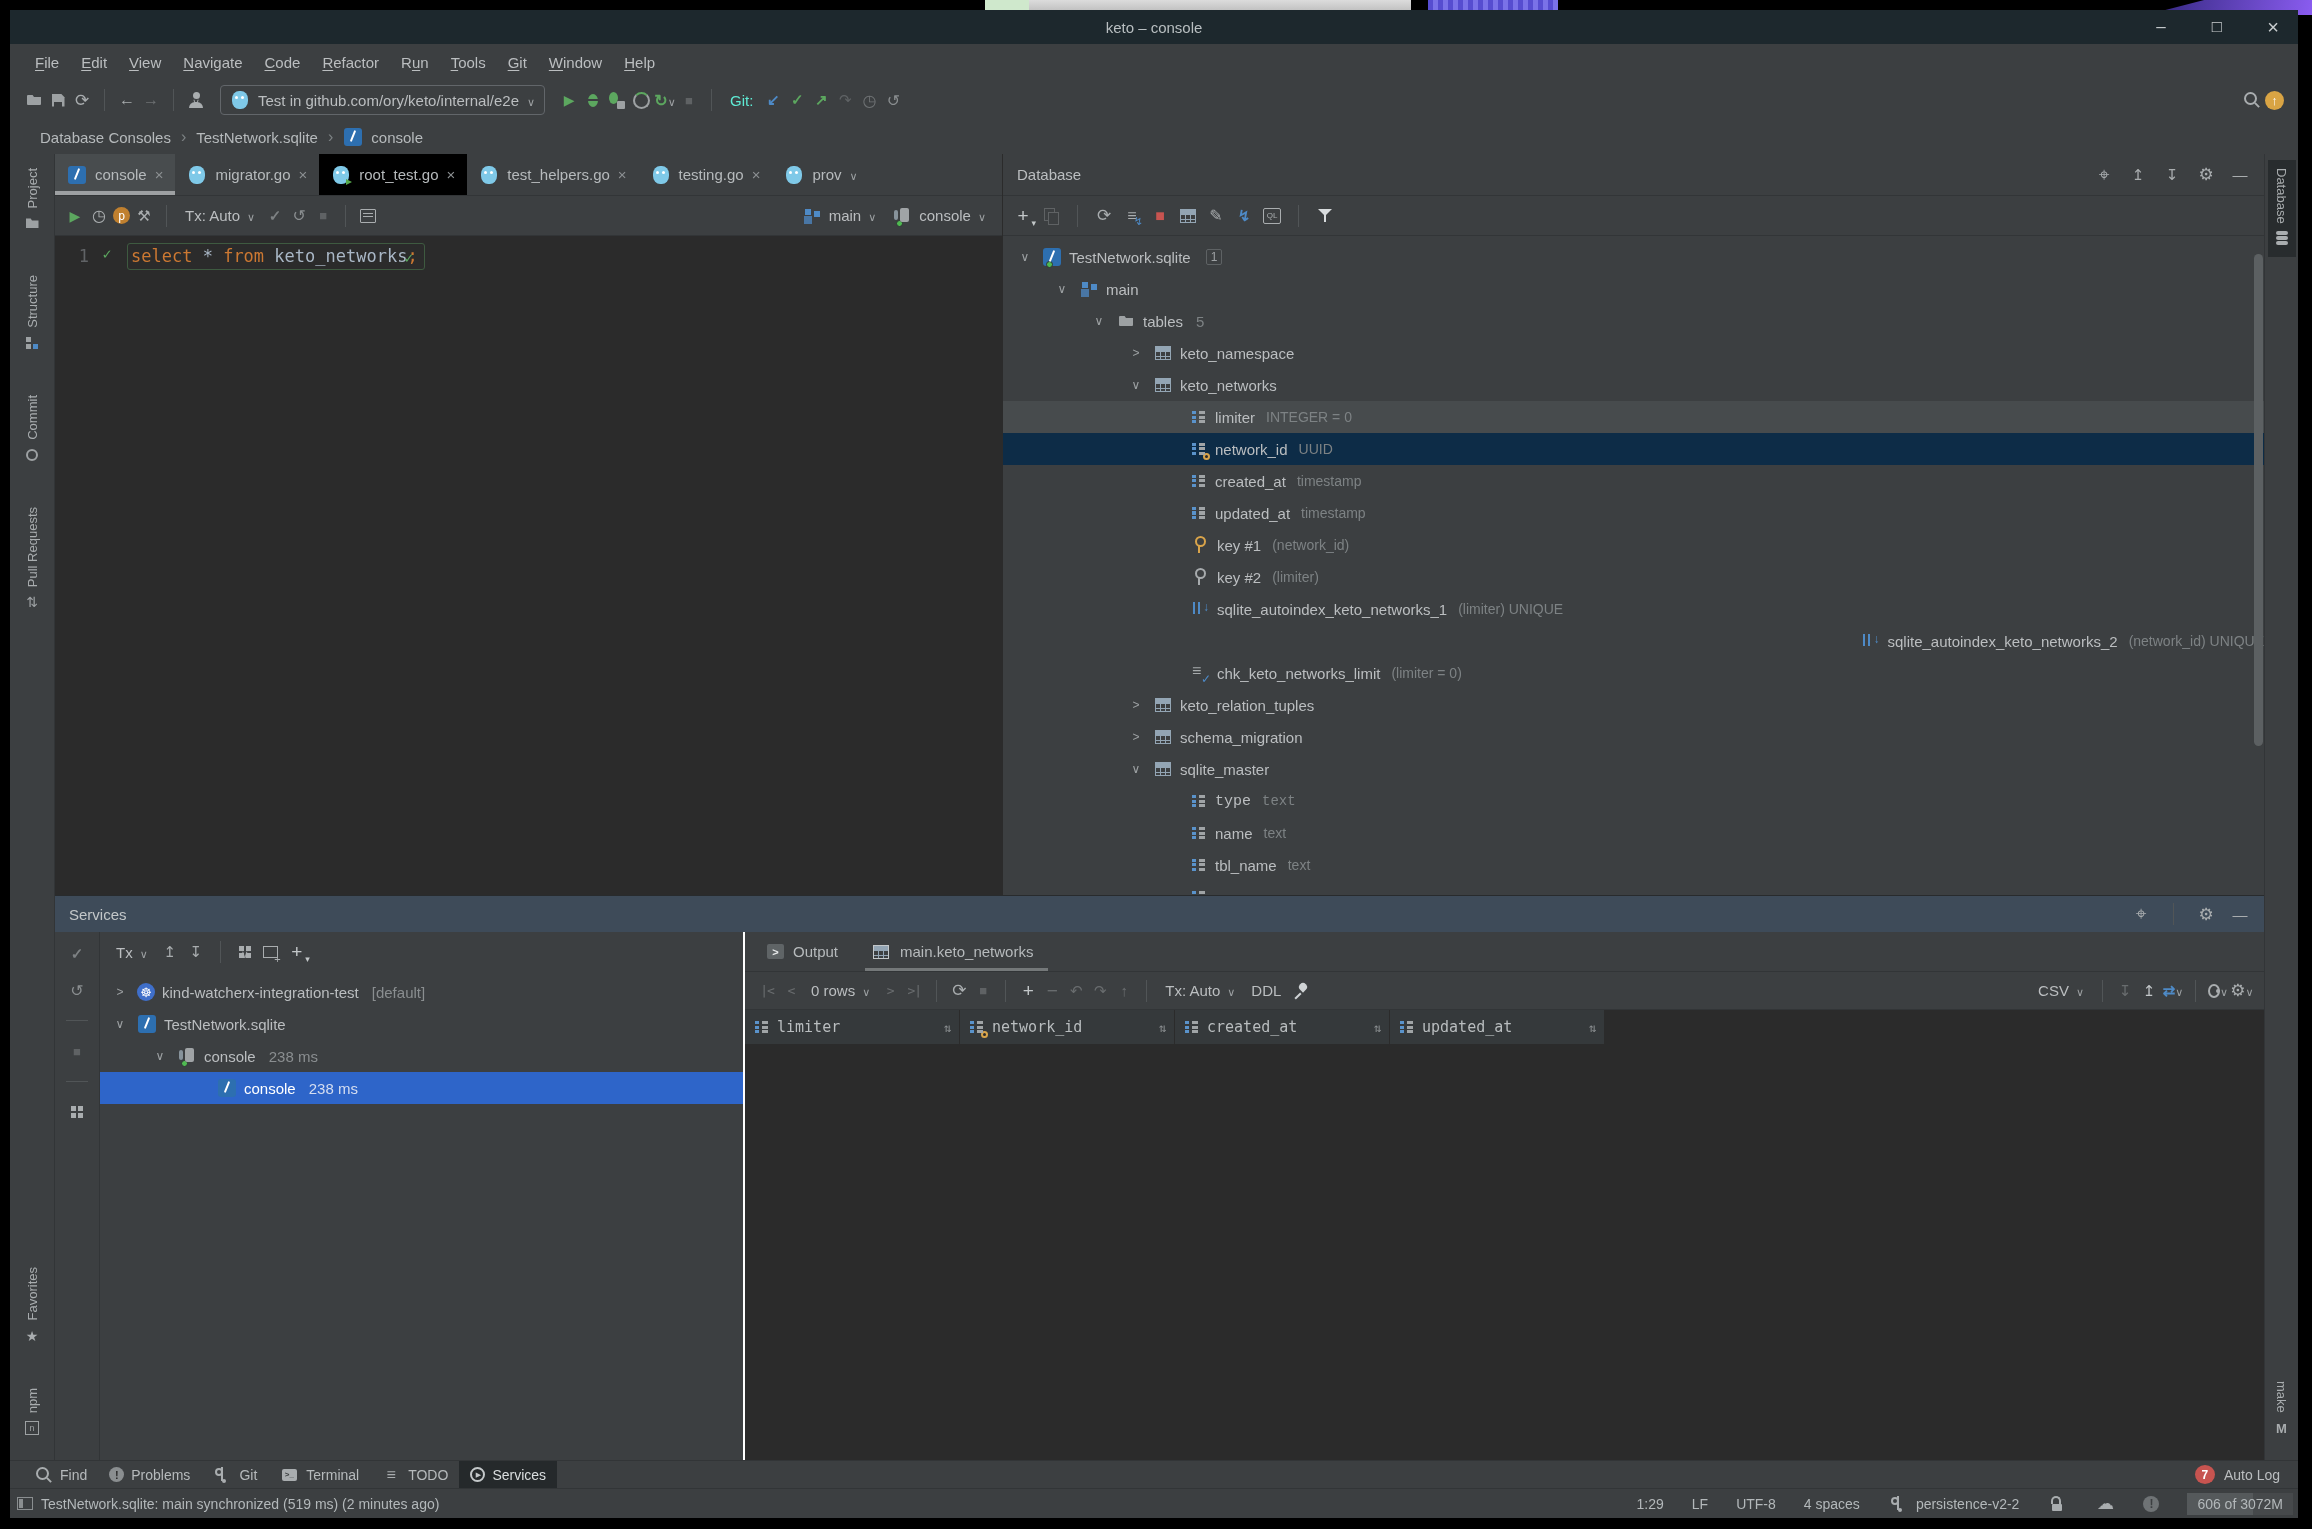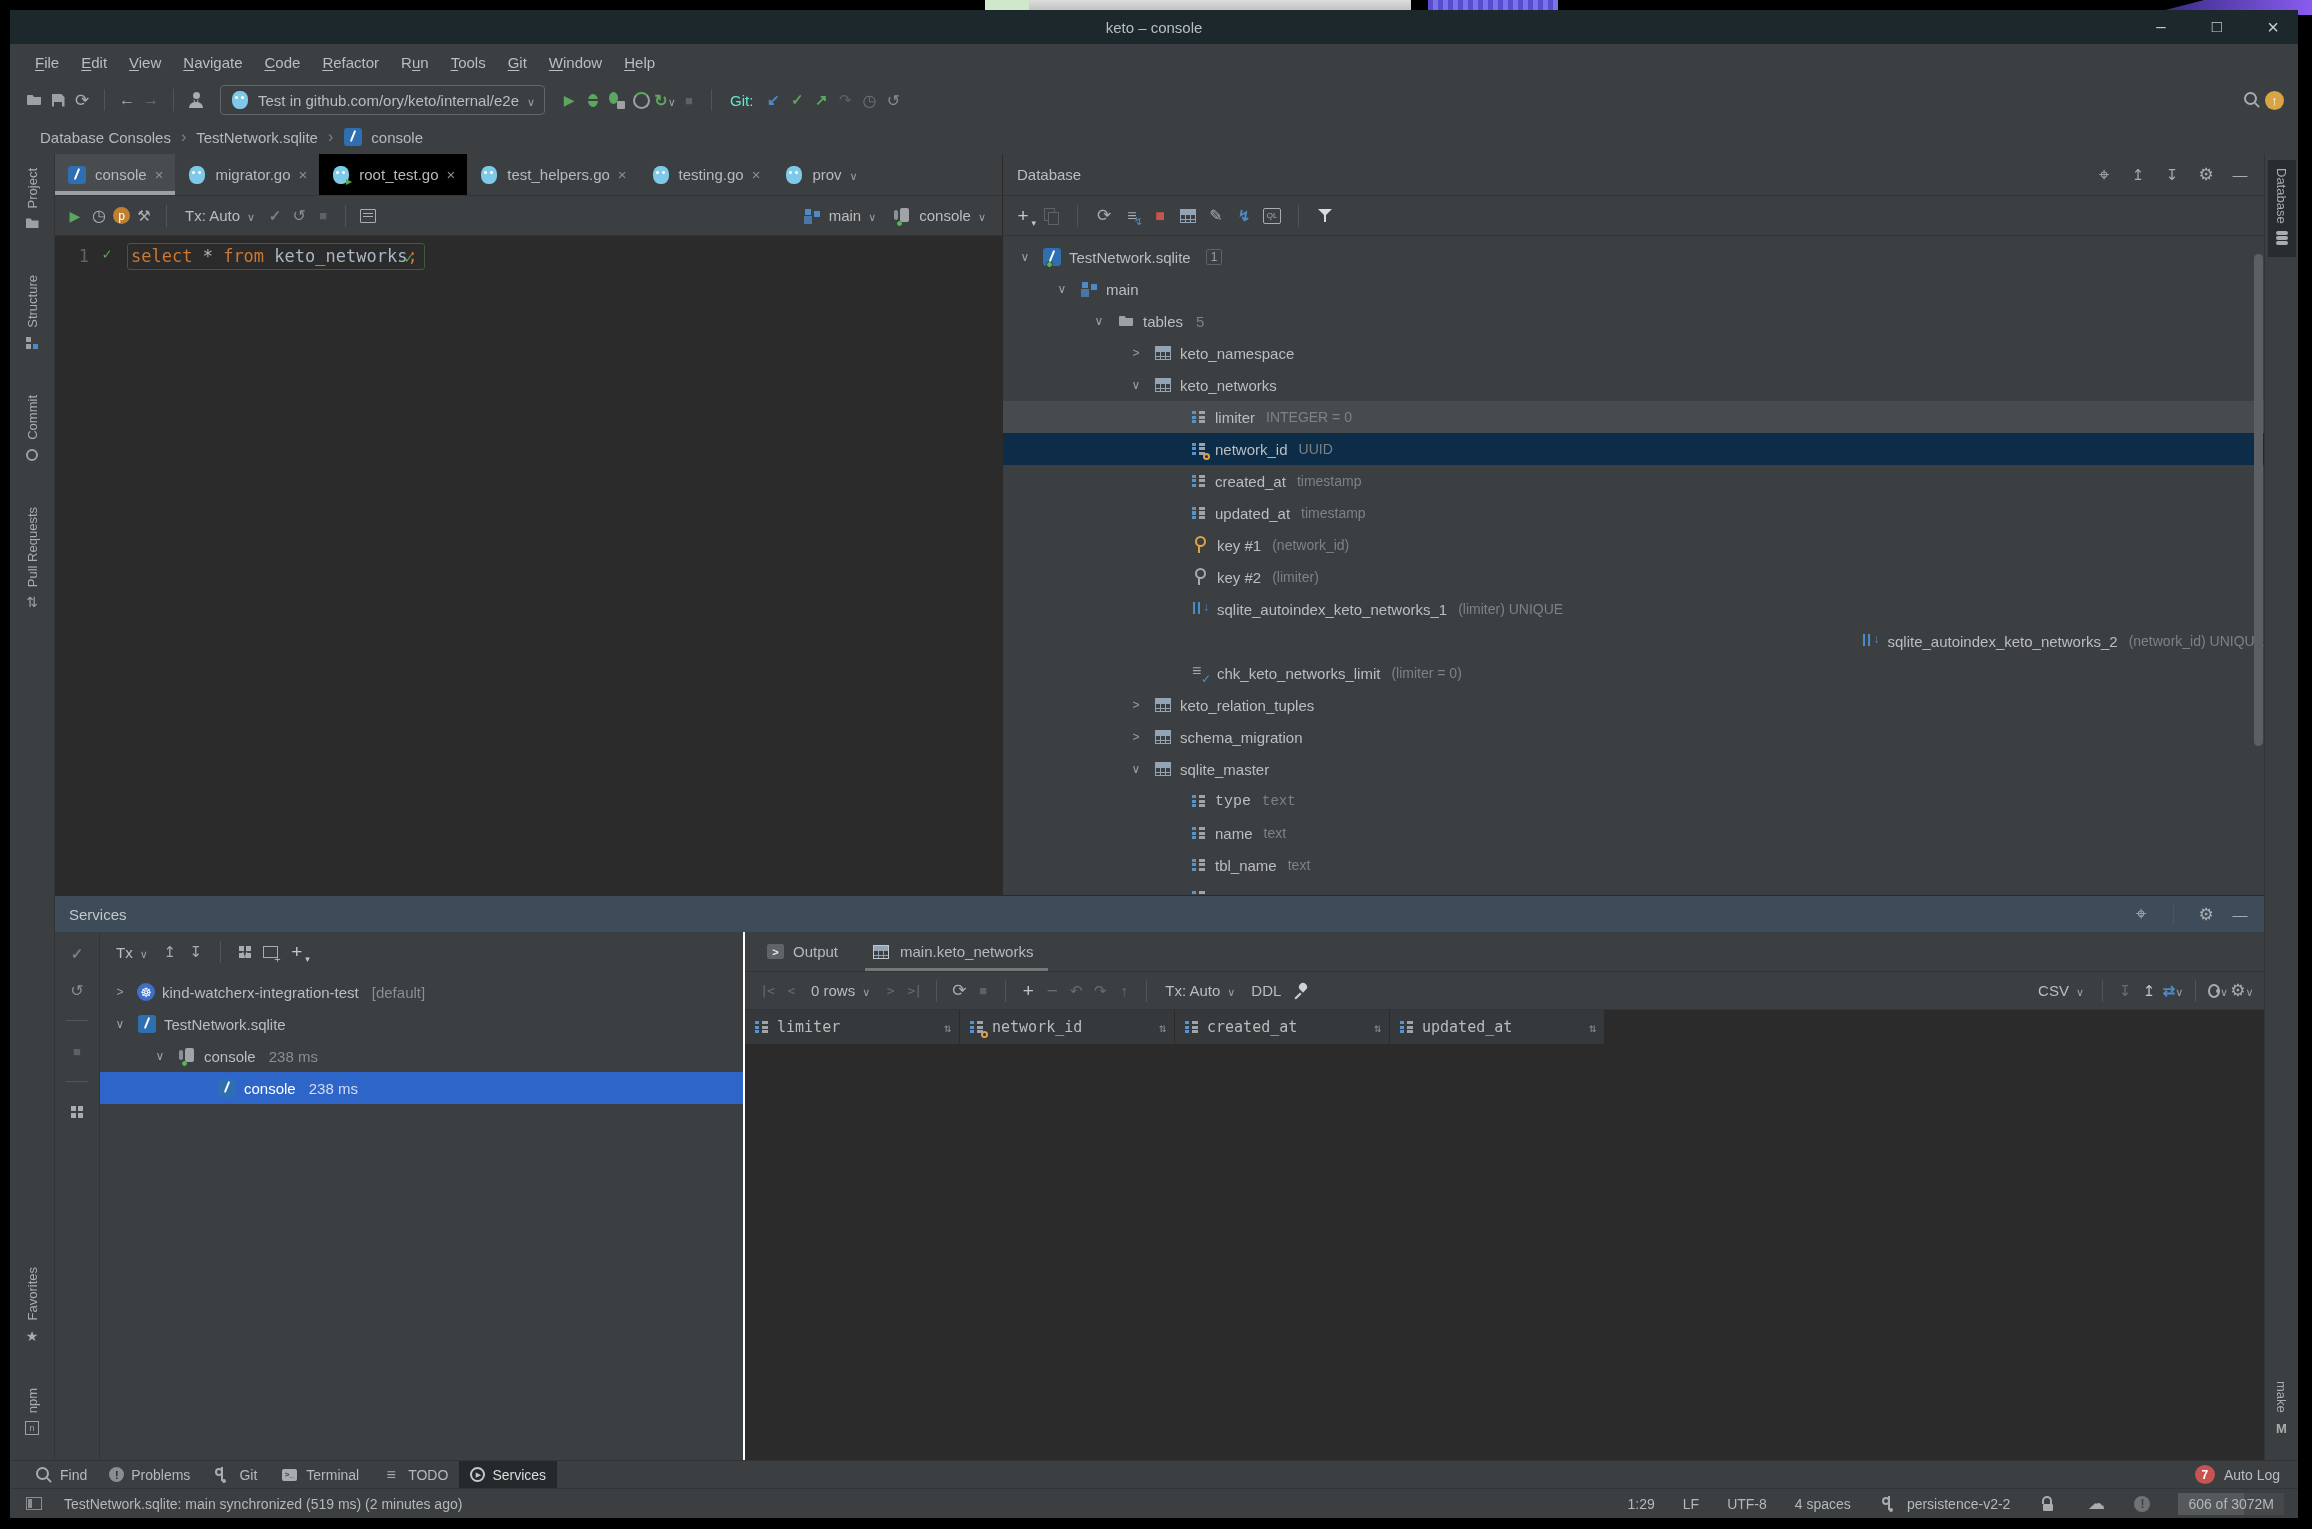--- a/index.html
+++ b/index.html
@@ -109,21 +109,21 @@
   .gcol .sort{margin-left:auto}
   .sort::before{content:"⇅";font-size:12px;color:#8b8f91}
   .grid-body{flex:1;background:#2b2b2b}
 
   
   .bottombar{flex:0 0 28px;display:flex;align-items:center;padding:0 12px;border-top:1px solid #323537;font-size:14px}
   .bb-item{display:flex;align-items:center;gap:7px;padding:0 11px;height:100%;color:#b6babc}
   .bb-item.active{background:#25292b;color:#dadedf}
   .event-log{margin-left:auto;display:flex;align-items:center;gap:9px;padding-right:6px}
   .badge7{min-width:20px;height:19px;border-radius:50%;background:#c75450;color:#fff;font-size:12px;display:flex;align-items:center;justify-content:center;font-weight:bold}
-  .statusbar{flex:0 0 30px;display:flex;align-items:center;padding:0 14px;gap:20px;font-size:14px;color:#b3b8ba;border-top:1px solid #323537}
+  .statusbar{flex:0 0 30px;display:flex;align-items:center;padding:0 5px;gap:6px;font-size:14px;color:#b3b8ba;border-top:1px solid #323537}
   .sb-right{margin-left:auto;display:flex;align-items:center;gap:28px}
   .sb-item{display:flex;align-items:center;gap:8px}
   .memory{background:linear-gradient(to right,#55595b 0 62%,#46494b 62%);padding:3px 10px}
 
   
   .ic{position:relative;display:inline-flex;align-items:center;justify-content:center;width:20px;height:20px;flex:none;font-style:normal}
   .ic i.dot{position:absolute;left:4px;bottom:-1px;width:7px;height:7px;border-radius:50%;background:#4fba51;border:1px solid #2f3234}
   .ic i.tbadge{position:absolute;right:-1px;bottom:0;width:0;height:0;border-top:3px solid transparent;border-bottom:3px solid transparent;border-left:6px solid #57a94c}
   .ic i.keyb{position:absolute;right:-2px;bottom:-2px;width:7px;height:7px;border:2px solid #d9a44a;border-radius:50%;background:#2b2b2b}
   .ic-open-folder::before{content:"";width:14px;height:10px;background:#9da1a3;border-radius:1px;clip-path:polygon(0 0,40% 0,50% 20%,100% 20%,100% 100%,0 100%)}

